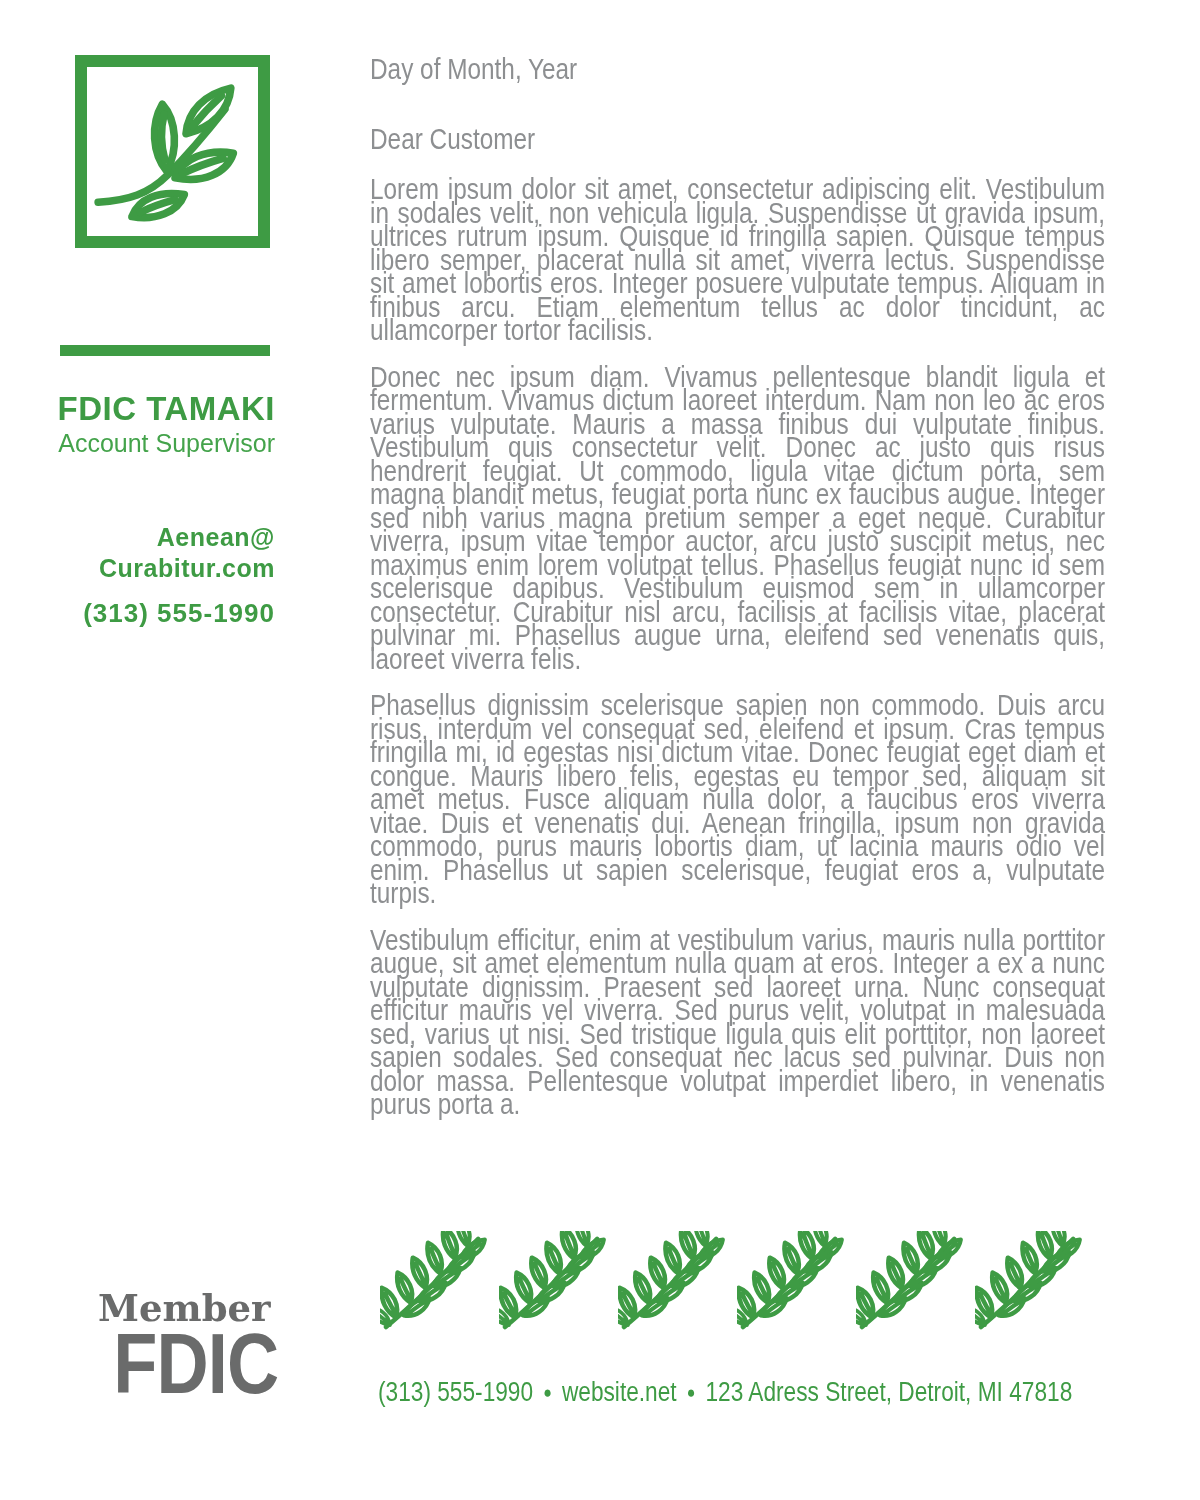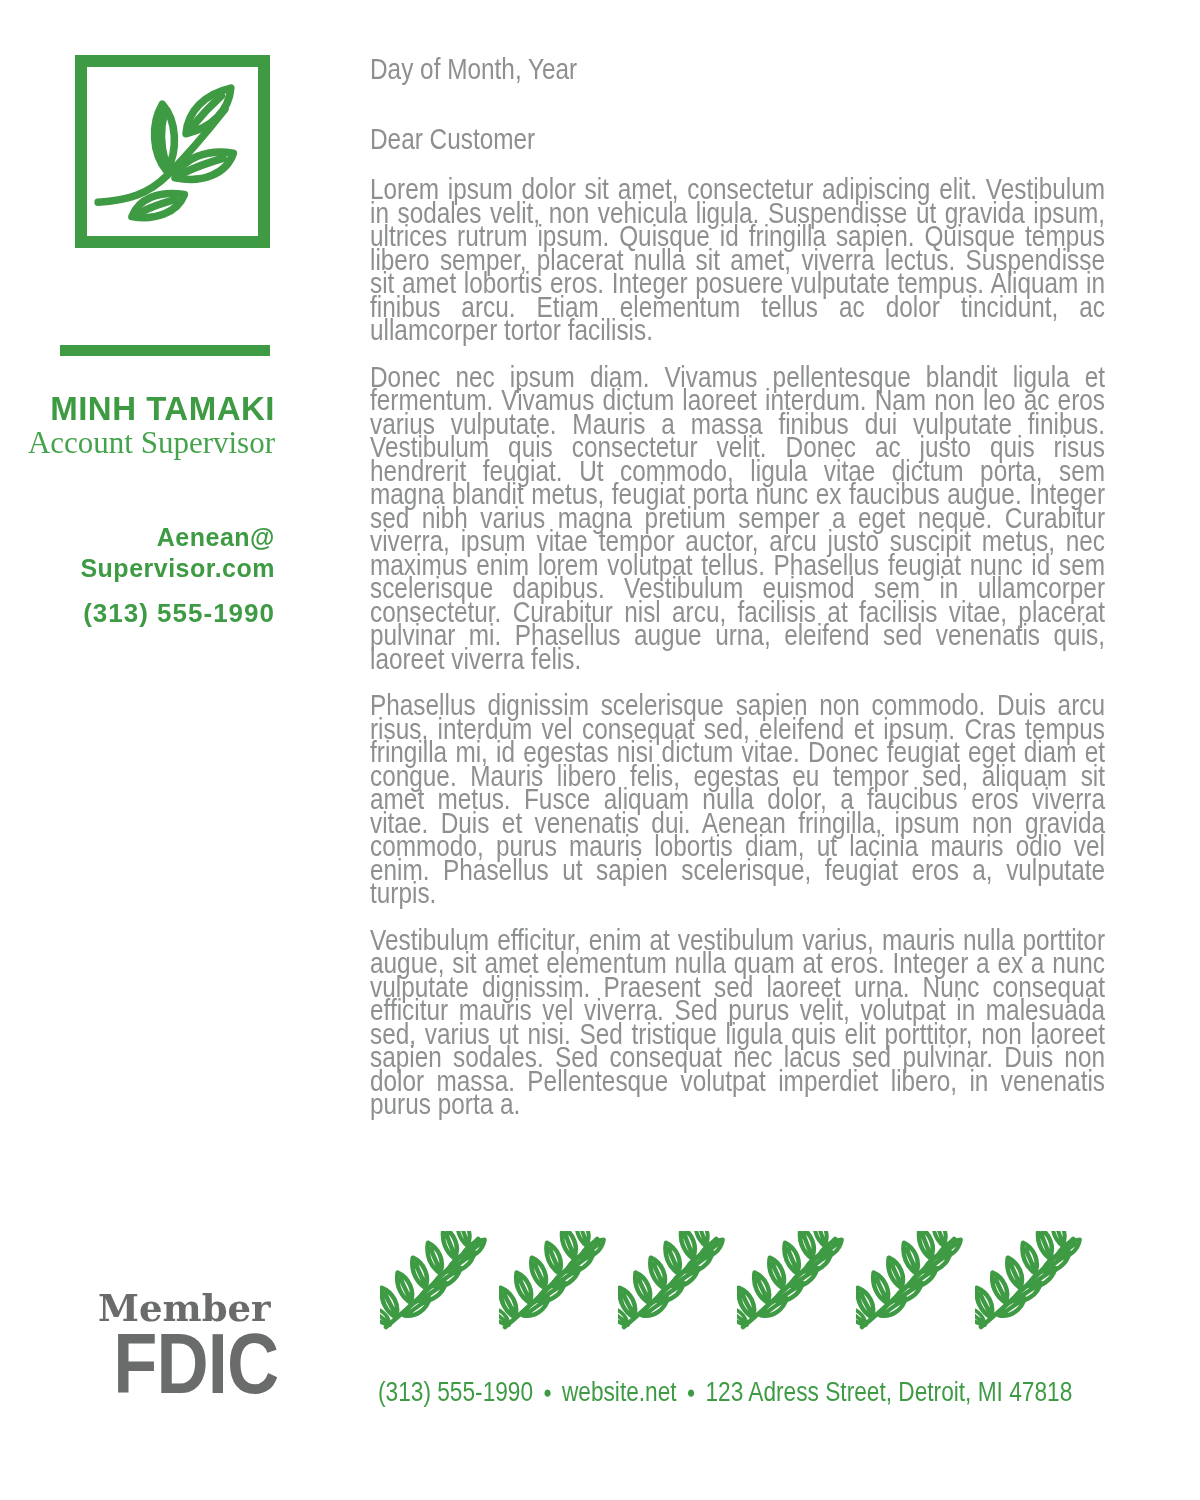--- a/index.html
+++ b/index.html
@@ -27,21 +27,21 @@
   svg.branch{stroke-width:4.6;}
 
   .brand{
     position:absolute;left:58px;top:260px;width:219px;text-align:center;
     color:var(--green);font-weight:bold;font-size:30px;letter-spacing:2px;
   }
   .bar{position:absolute;left:60px;top:345px;width:210px;height:11px;background:var(--green);}
 
   .who{position:absolute;left:20px;top:390px;width:255px;text-align:right;color:var(--green);}
   .who .name{font-weight:bold;font-size:33px;line-height:38px;letter-spacing:0.5px;white-space:nowrap;}
-  .who .role{color:var(--green-light);font-size:31px;line-height:30px;font-family:Liberation Serif, serif;}
+  .who .role{color:var(--green-light);font-size:25px;line-height:30px;}
 
   .contact{position:absolute;left:20px;top:522px;width:255px;text-align:right;color:var(--green);font-weight:bold;}
   .contact .email-line{font-size:25px;line-height:31px;letter-spacing:0.5px;}
   .contact .phone{margin-top:14px;font-size:26px;letter-spacing:1px;}
 
   .fdic{position:absolute;left:98px;top:1286px;width:190px;text-align:left;color:var(--fdic-gray);}
   .fdic .member{font-family:"DejaVu Serif",serif;font-weight:bold;font-size:37px;line-height:44px;}
   .fdic .word{font-weight:bold;font-size:86px;line-height:66px;letter-spacing:-1px;
     transform:scaleX(0.84);transform-origin:50% 0;}
 
@@ -93,27 +93,27 @@
       <path d="M103 131 C 112 108 140 97 172 102 C 164 126 136 138 103 131 Z"></path>
       <path d="M112 126 C 128 118 146 112 160 108"></path>
       <path d="M52 177 C 60 156 84 146 114 151 C 106 172 80 182 52 177 Z"></path>
       <path d="M62 172 C 76 165 92 160 103 157"></path>
     </svg>
   </div>
 
   <div class="bar"></div>
 
   <div class="who">
-    <div class="name">MINH TAMAKI</div>
+    <div class="name">FDIC TAMAKI</div>
     <div class="role">Account Supervisor</div>
   </div>
 
   <div class="contact">
     <div class="email-line">Aenean@</div>
-    <div class="email-line">Supervisor.com</div>
+    <div class="email-line">Curabitur.com</div>
     <div class="phone">(313) 555-1990</div>
   </div>
 
   <div class="fdic">
     <div class="member">Member</div>
     <div class="word">FDIC</div>
   </div>
 
   <div class="squeeze">
     <p class="date">Day of Month, Year</p>

